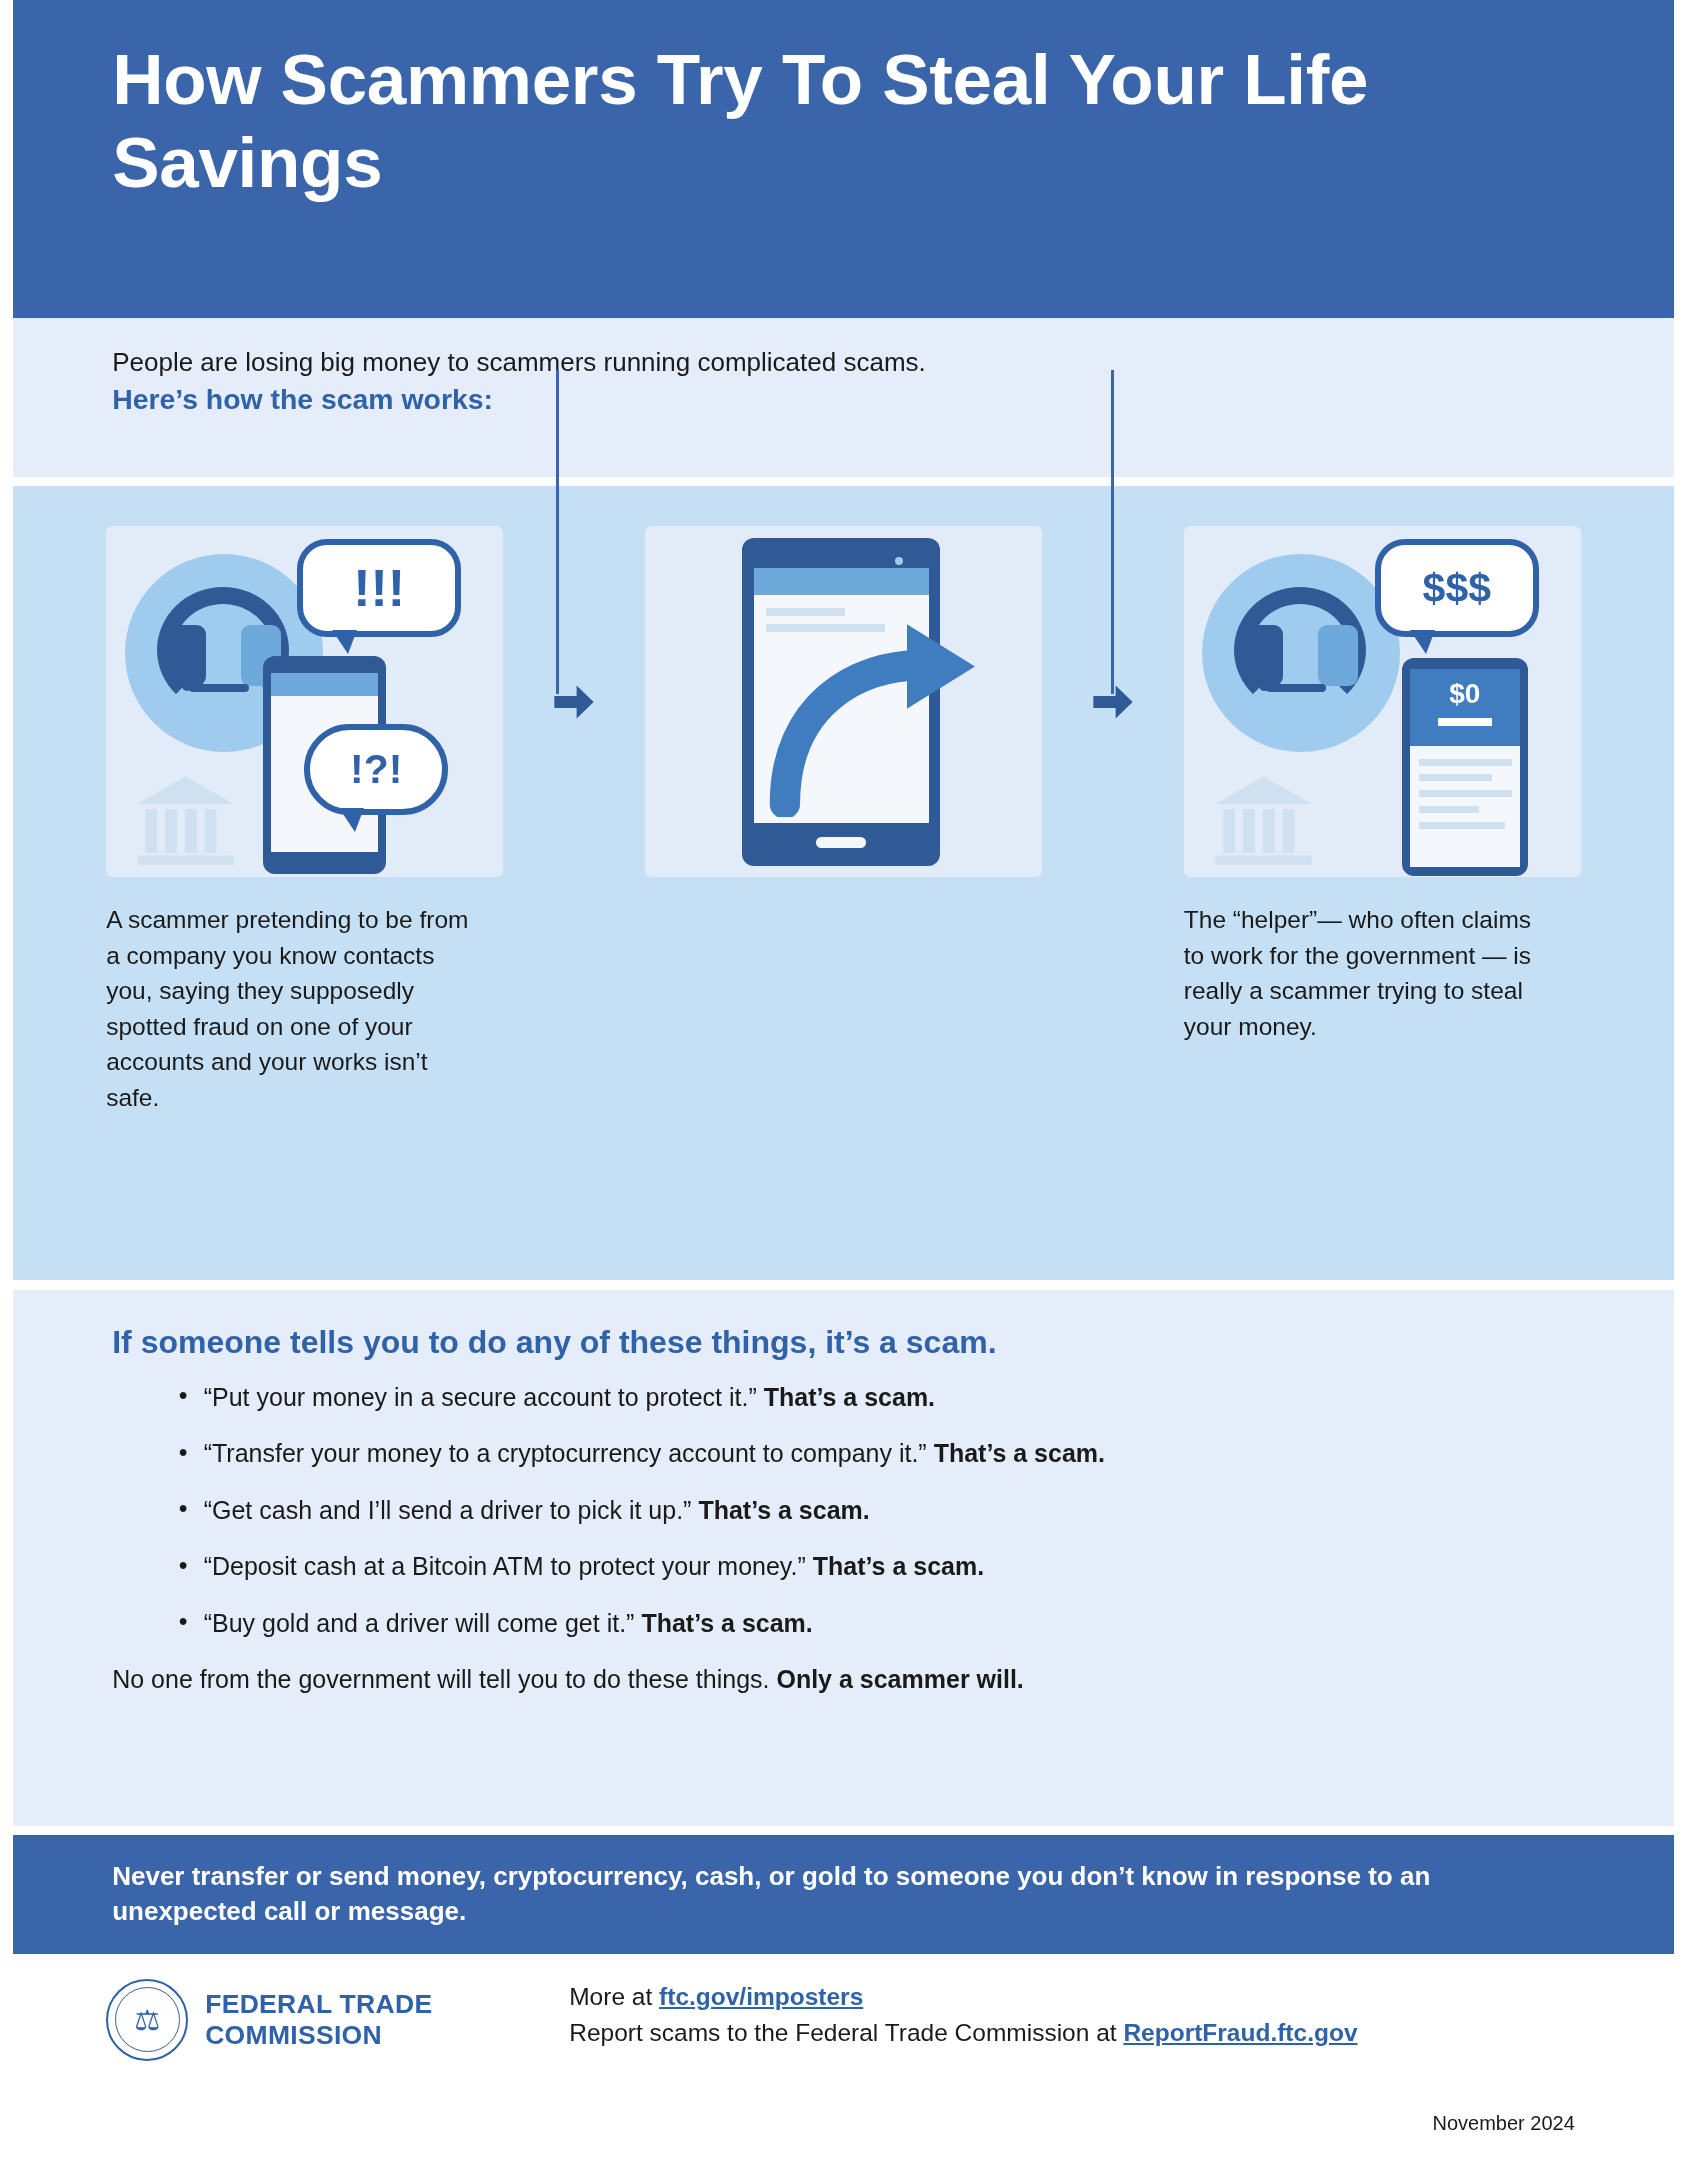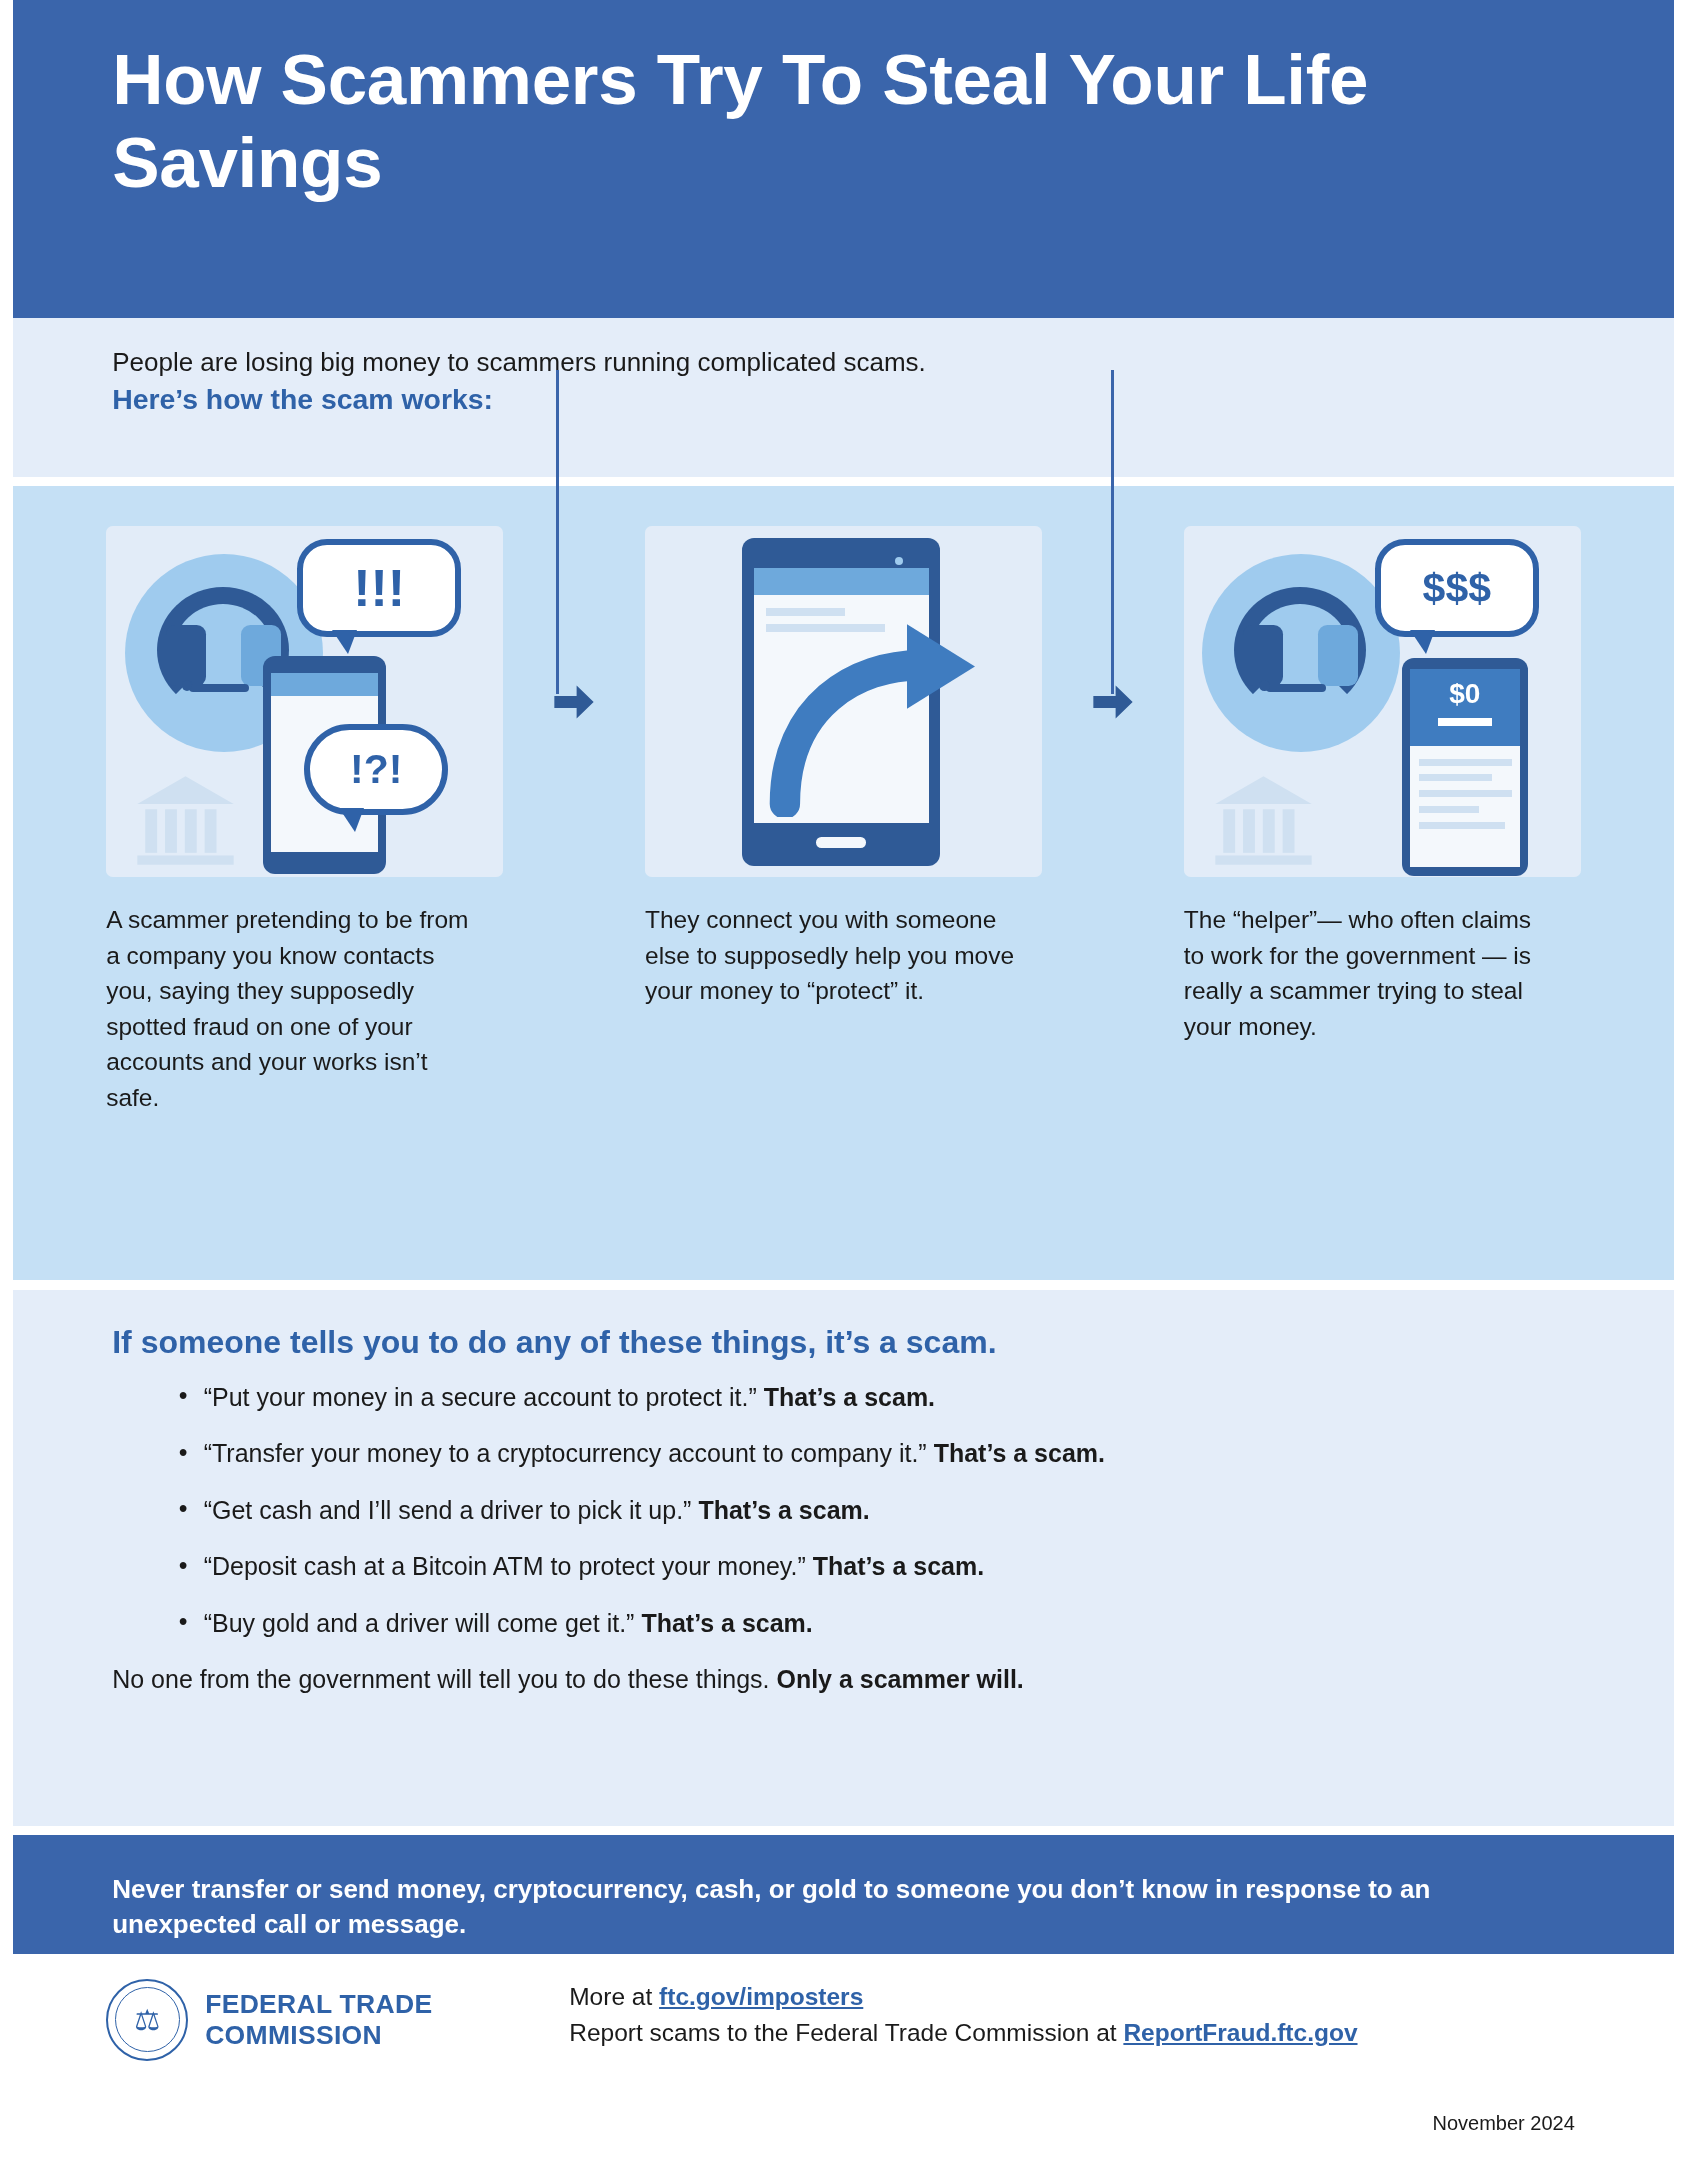--- a/index.html
+++ b/index.html
@@ -146,21 +146,21 @@
   .bold { font-weight: bold; }
   .list-footer {
     font-size: 25px;
     margin: 24px 0 0 0;
     line-height: 1.35;
   }
 
   
   .warn-band {
     background: #3a65ab;
-    padding: 37px 99px 25px 99px;
+    padding: 24px 99px 25px 99px;
     box-sizing: border-box;
     height: 119px;
   }
   .warn-text {
     color: #ffffff;
     font-size: 26px;
     font-weight: bold;
     line-height: 1.35;
     margin: 0;
   }
@@ -356,21 +356,20 @@
             <div style="position:absolute; left:24px; top:70px; width:79px; height:8px; background:#cfe0f1;"></div>
             <div style="position:absolute; left:24px; top:86px; width:119px; height:8px; background:#cfe0f1;"></div>
             <div style="position:absolute; left:74px; top:299px; width:50px; height:10.6px; background:#f4f8fc; border-radius:5.3px;"></div>
             <div style="position:absolute; left:153px; top:18.5px; width:8px; height:8px; border-radius:50%; background:#9fcbee;"></div>
           </div>
           <svg style="position:absolute; left:120px; top:93px;" width="218" height="198" viewBox="0 0 330 300" aria-hidden="true">
             <path d="M30 280 C 30 130, 140 70, 235 70" stroke="#3f7cc0" stroke-width="46" fill="none" stroke-linecap="round"></path>
             <polygon points="215,8 318,72 215,136" fill="#3f7cc0"></polygon>
           </svg>
         </div>
-        <div class="step-text">They connect you with someone else to supposedly help you move your money to “protect” it.</div>
       </div>
 
       <div class="arrow-cell">
         <svg class="arrow-glyph" viewBox="0 0 64 58" aria-hidden="true">
           <path d="M2 20 h34 v-16 l26 25 -26 25 v-16 h-34 z" fill="#2f5a96"></path>
         </svg>
       </div>
 
       <div class="step">
         <div class="step-img">

